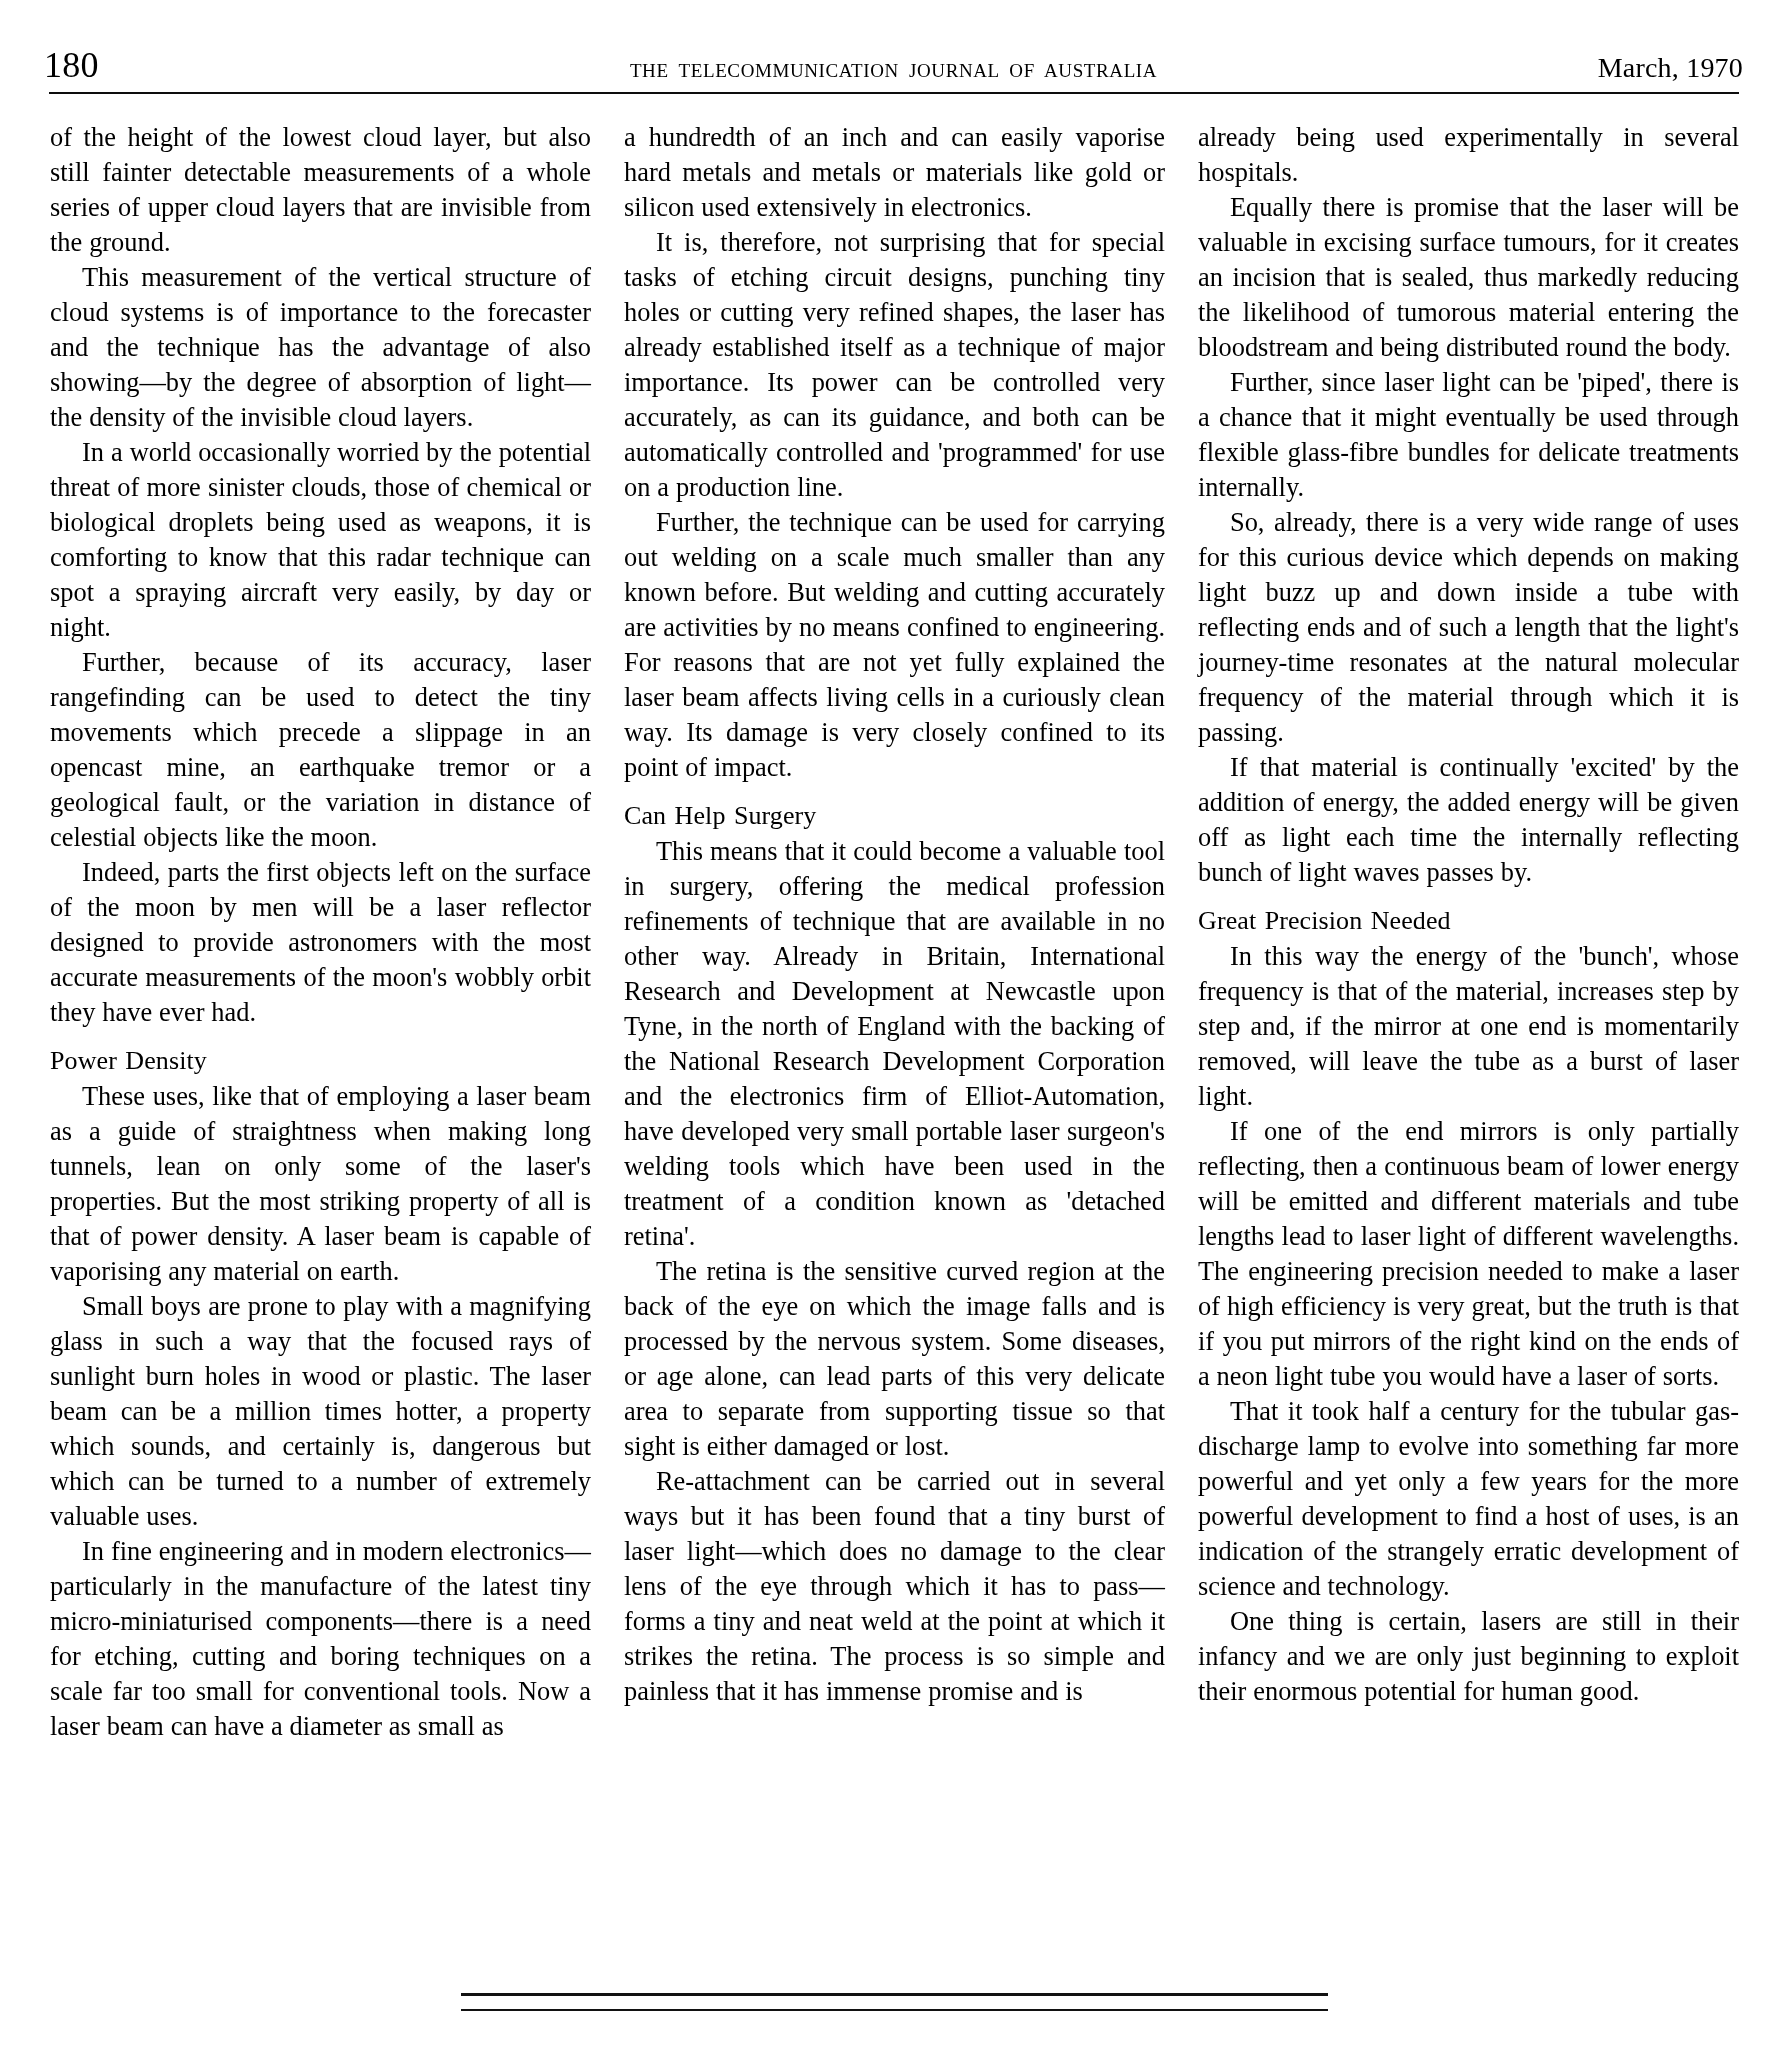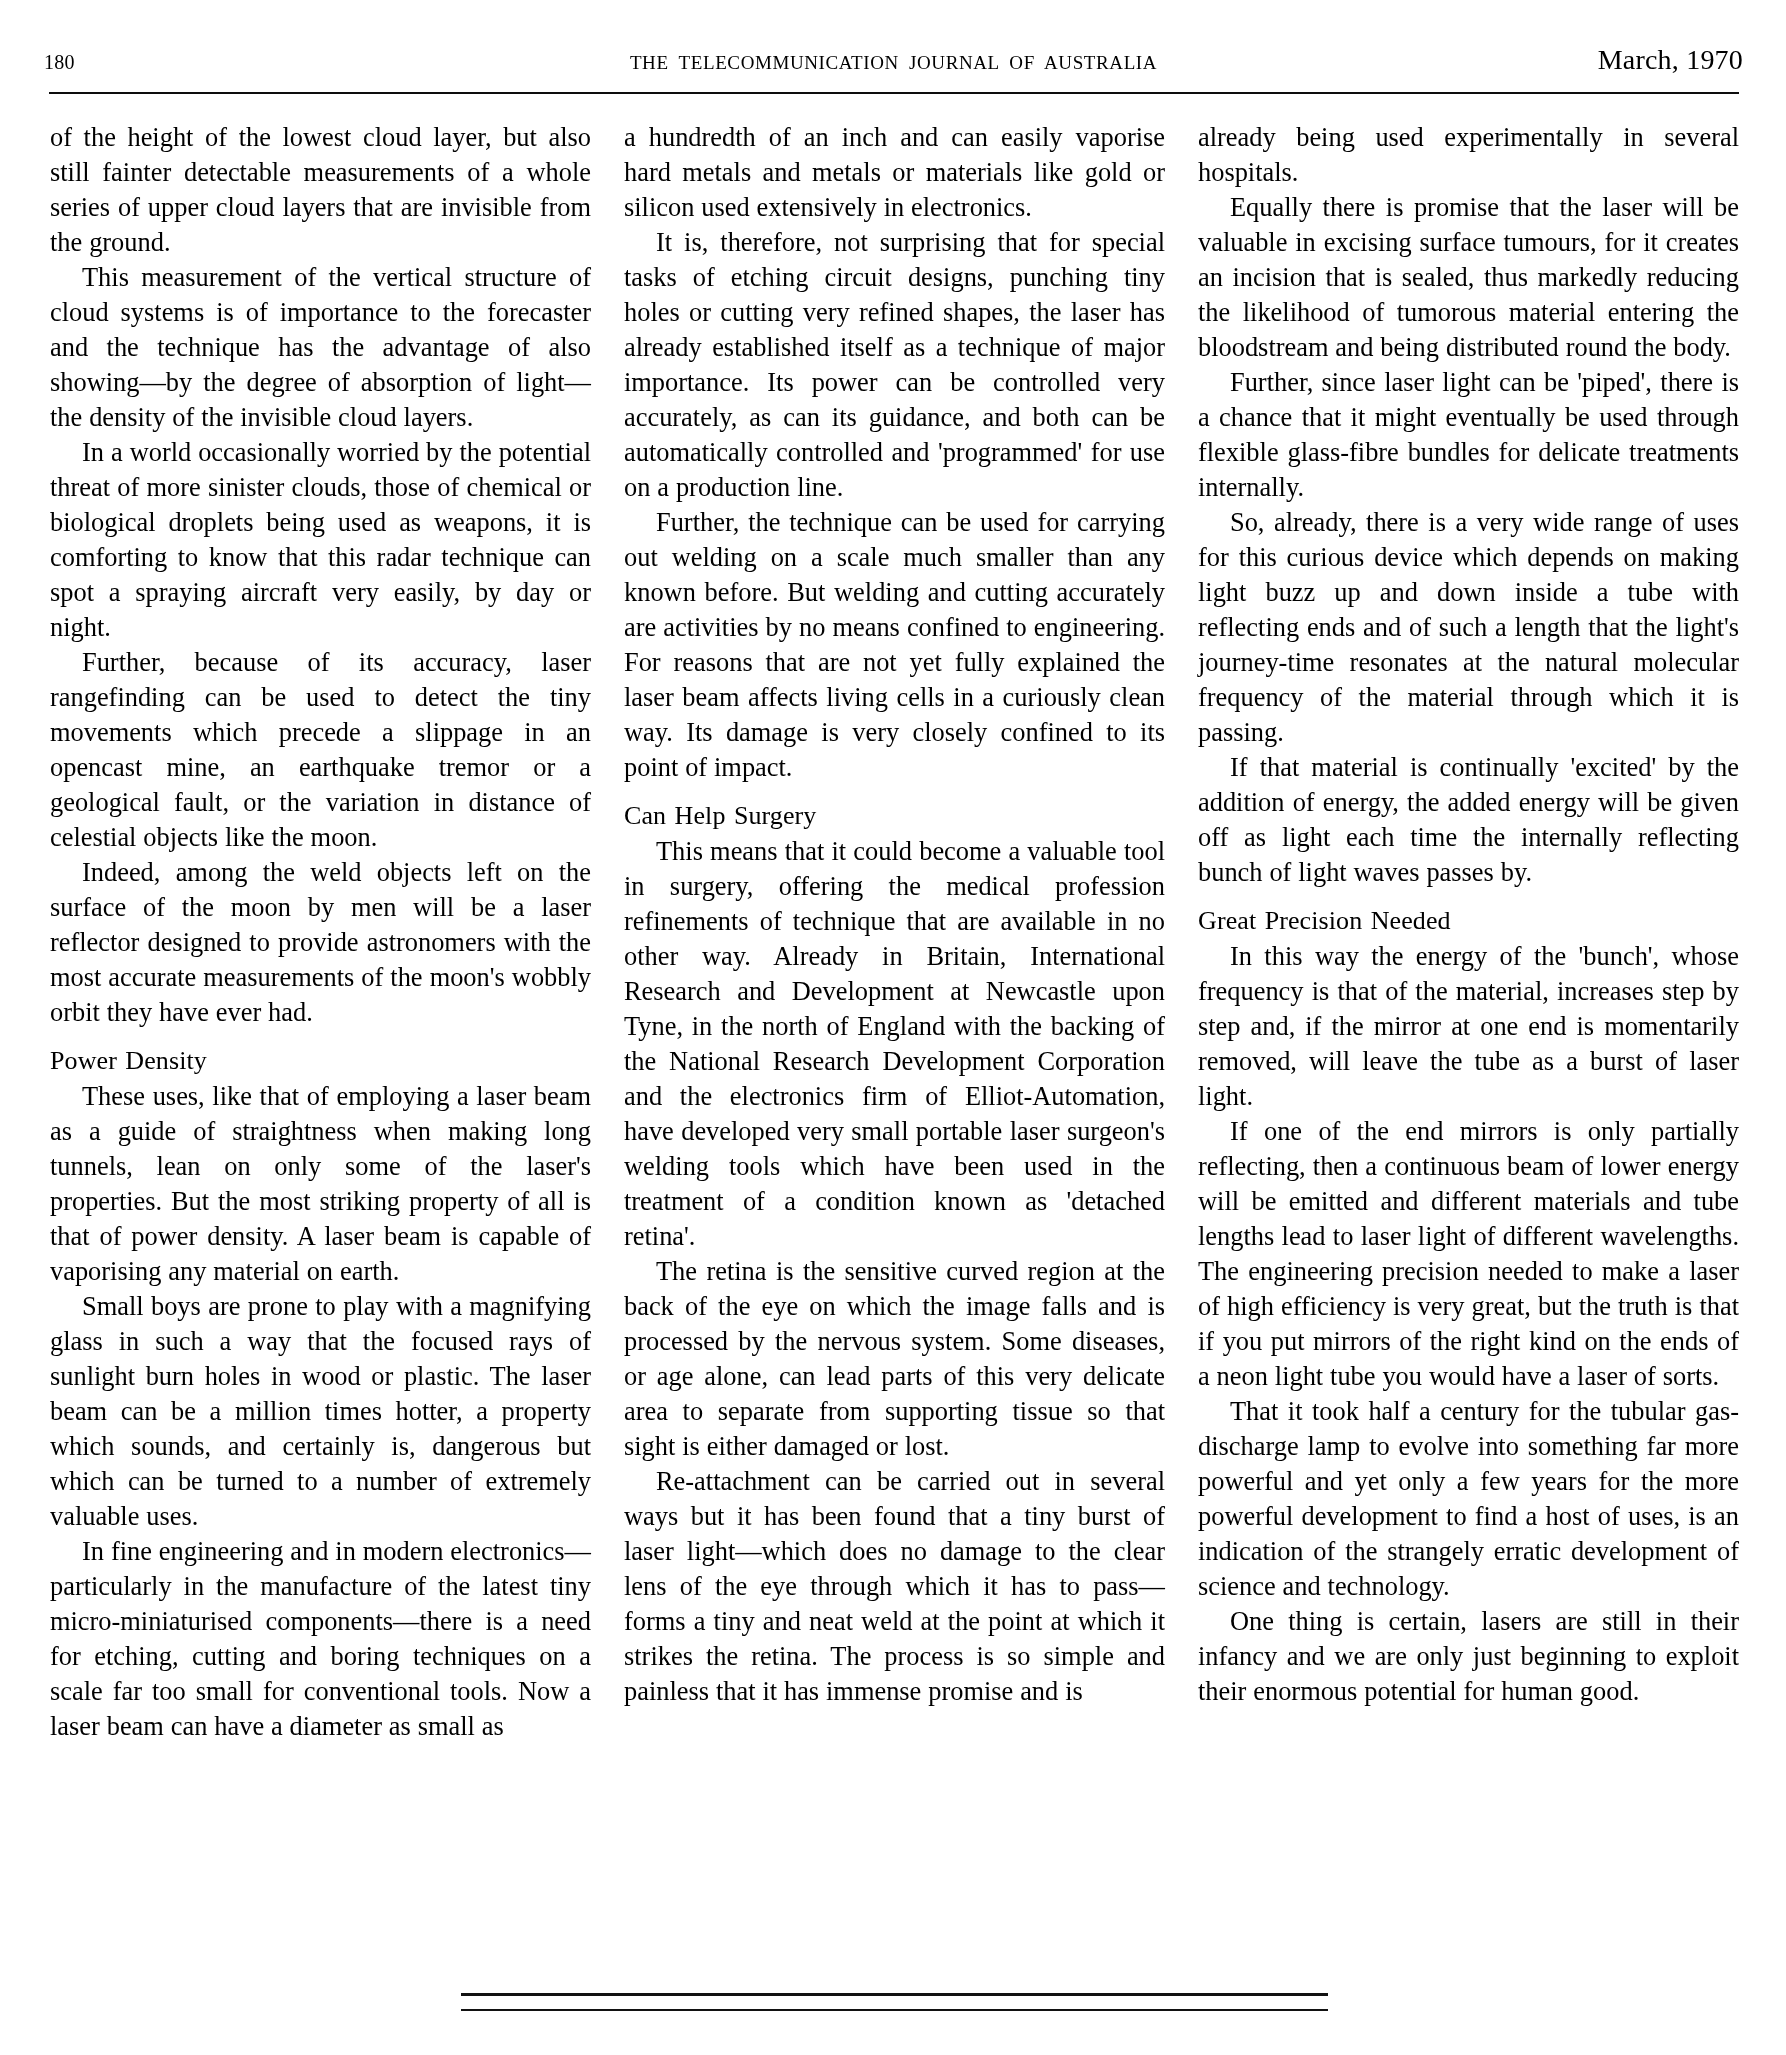--- a/index.html
+++ b/index.html
@@ -30,21 +30,21 @@
     left: 44px;
     right: 44px;
     height: 39px;
     display: flex;
     align-items: baseline;
     justify-content: space-between;
     font-size: 28px;
     letter-spacing: 0.2px;
   }
   .rh-page-number {
-    font-size: 20px;
+    font-size: 36px;
     flex: 0 0 auto;
     width: 172px;
     text-align: left;
   }
   .rh-journal-title {
     flex: 1 1 auto;
     text-align: center;
     font-size: 19px;
     letter-spacing: 0.6px;
     word-spacing: 4.9px;
@@ -129,21 +129,21 @@
     <div class="rh-issue-date">March, 1970</div>
   </div>
   <div class="head-rule"></div>
 
   <div class="columns">
     <div class="column" id="column-1">
         <p class="body-par no-indent">of the height of the lowest cloud layer, but also still fainter detectable measurements of a whole series of upper cloud layers that are invisible from the ground.</p>
         <p class="body-par indent">This measurement of the vertical structure of cloud systems is of importance to the forecaster and the technique has the advantage of also showing—by the degree of absorption of light—the density of the invisible cloud layers.</p>
         <p class="body-par indent">In a world occasionally worried by the potential threat of more sinister clouds, those of chemical or biological droplets being used as weapons, it is comforting to know that this radar technique can spot a spraying aircraft very easily, by day or night.</p>
         <p class="body-par indent">Further, because of its accuracy, laser rangefinding can be used to detect the tiny movements which precede a slippage in an opencast mine, an earthquake tremor or a geological fault, or the variation in distance of celestial objects like the moon.</p>
-        <p class="body-par indent">Indeed, among the weld objects left on the surface of the moon by men will be a laser reflector designed to provide astronomers with the most accurate measurements of the moon's wobbly orbit they have ever had.</p>
+        <p class="body-par indent">Indeed, parts the first objects left on the surface of the moon by men will be a laser reflector designed to provide astronomers with the most accurate measurements of the moon's wobbly orbit they have ever had.</p>
         <div class="col-heading">Power Density</div>
         <p class="body-par indent">These uses, like that of employing a laser beam as a guide of straightness when making long tunnels, lean on only some of the laser's properties. But the most striking property of all is that of power density. A laser beam is capable of vaporising any material on earth.</p>
         <p class="body-par indent">Small boys are prone to play with a magnifying glass in such a way that the focused rays of sunlight burn holes in wood or plastic. The laser beam can be a million times hotter, a property which sounds, and certainly is, dangerous but which can be turned to a number of extremely valuable uses.</p>
         <p class="body-par indent">In fine engineering and in modern electronics—particularly in the manufacture of the latest tiny micro-miniaturised components—there is a need for etching, cutting and boring techniques on a scale far too small for conventional tools. Now a laser beam can have a diameter as small as</p>
       </div>
     <div class="column" id="column-2">
         <p class="body-par no-indent">a hundredth of an inch and can easily vaporise hard metals and metals or materials like gold or silicon used extensively in electronics.</p>
         <p class="body-par indent">It is, therefore, not surprising that for special tasks of etching circuit designs, punching tiny holes or cutting very refined shapes, the laser has already established itself as a technique of major importance. Its power can be controlled very accurately, as can its guidance, and both can be automatically controlled and 'programmed' for use on a production line.</p>
         <p class="body-par indent">Further, the technique can be used for carrying out welding on a scale much smaller than any known before. But welding and cutting accurately are activities by no means confined to engineering. For reasons that are not yet fully explained the laser beam affects living cells in a curiously clean way. Its damage is very closely confined to its point of impact.</p>
         <div class="col-heading">Can Help Surgery</div>

